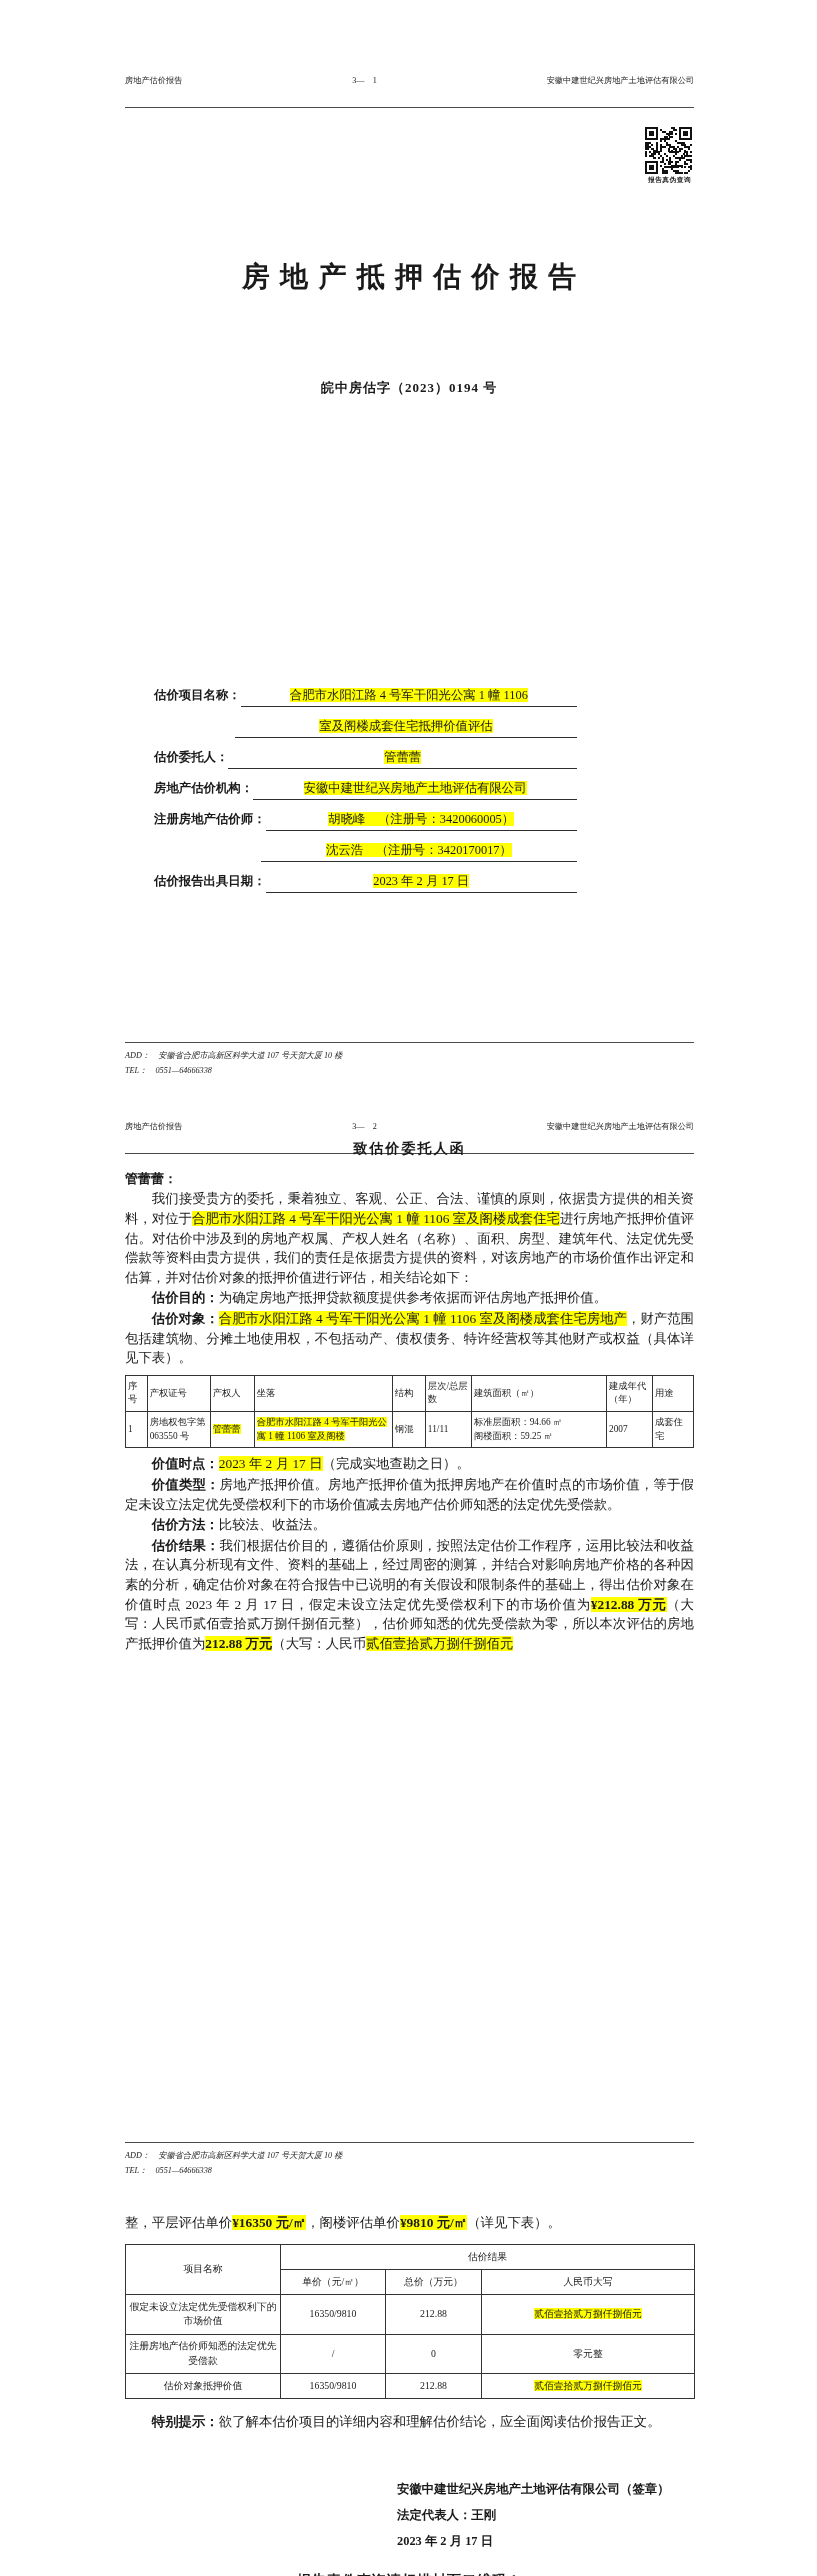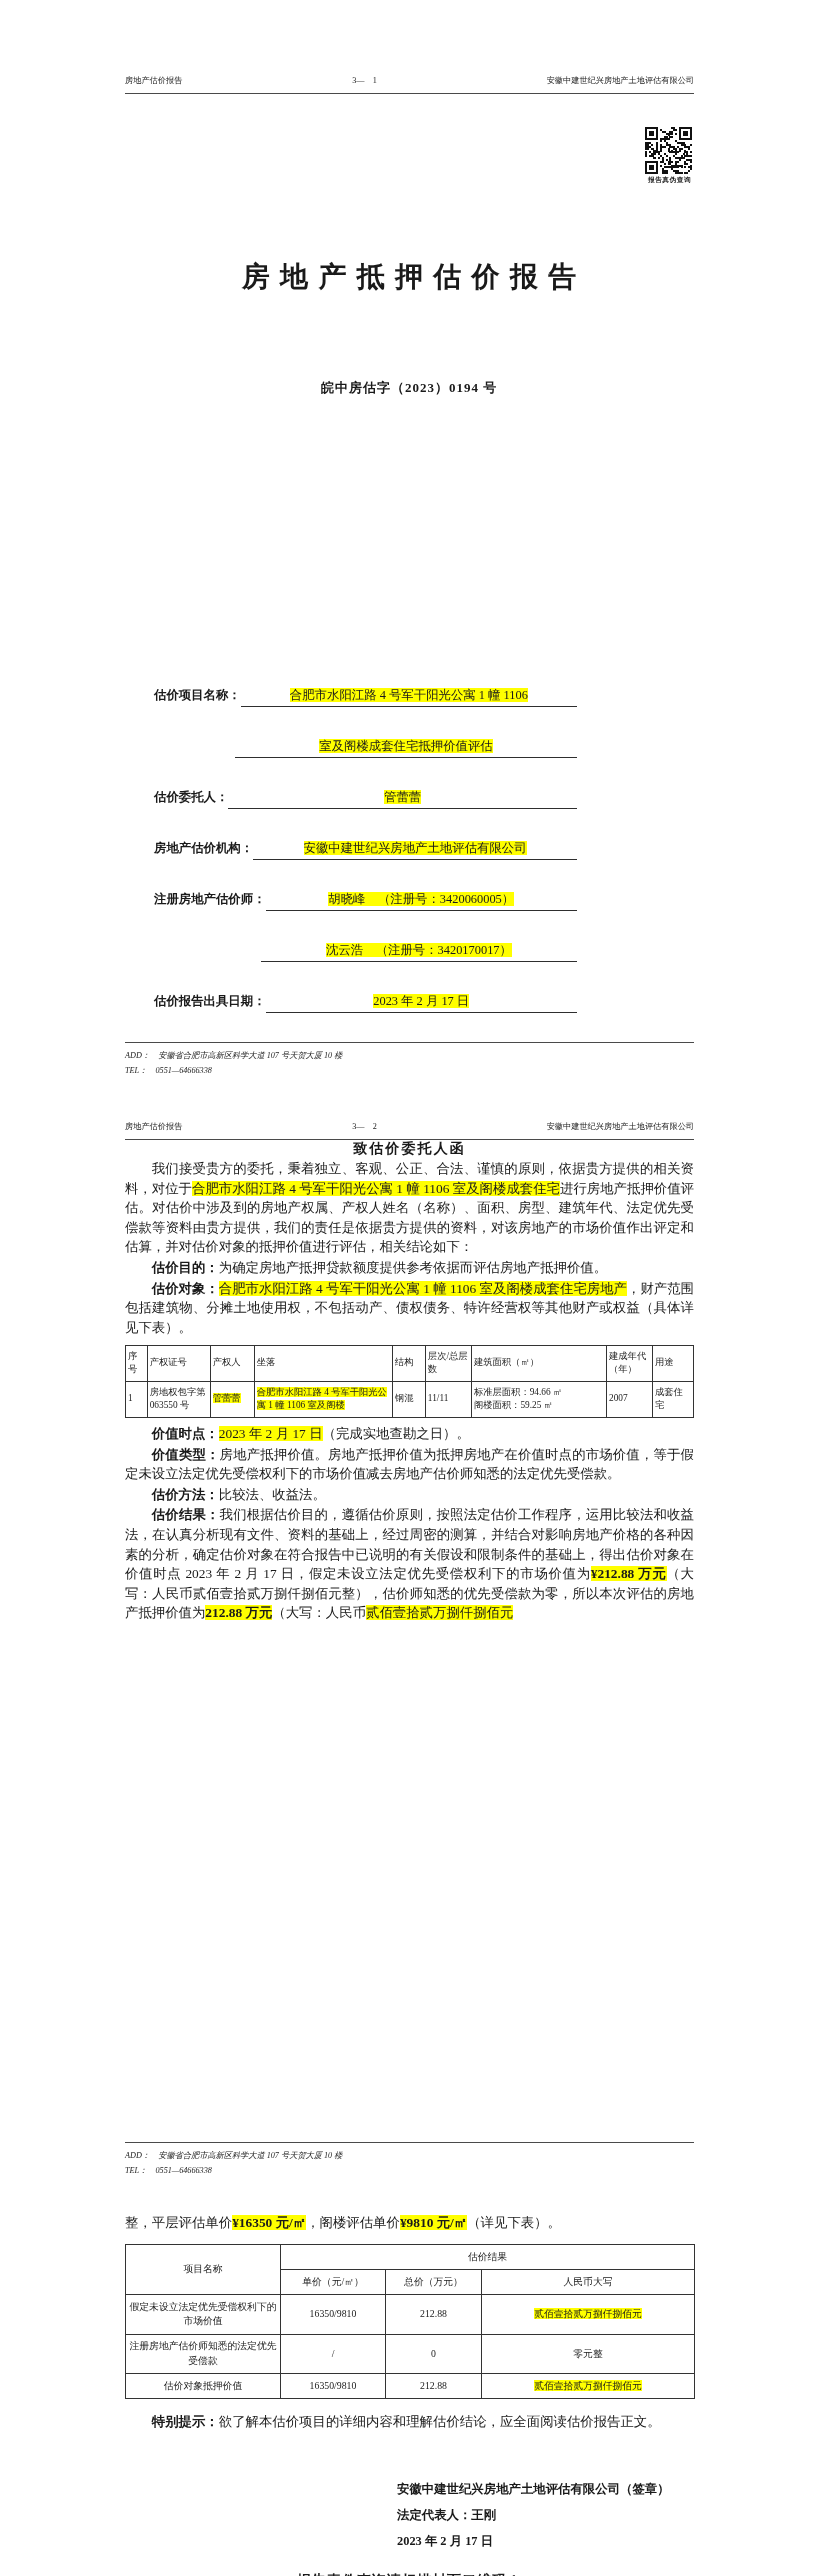--- a/index.html
+++ b/index.html
@@ -1,34 +1,34 @@
 <!DOCTYPE html>
 <html style="--hl: #ffff00;font-size:8.2px"><head>
 <meta charset="utf-8">
 <style>
   * { margin:0; padding:0; box-sizing:border-box; }
   html, body { background:#ffffff; }
   body { width:818px; font-family:"Liberation Serif","DejaVu Serif",serif; color:#1a1a1a; }
   .page { position:relative; width:818px; height:1100px; overflow:hidden; background:#ffffff; }
 
-  .pg-header { position:absolute; left:125px; width:569px; display:flex; justify-content:space-between; align-items:flex-end; font-size:8.2px; color:#222; padding-bottom:7px; border-bottom:1px solid #4a4a4a; }
+  .pg-header { position:absolute; left:125px; width:569px; display:flex; justify-content:space-between; align-items:flex-end; font-size:8.2px; color:#222; padding-bottom:21px; border-bottom:1px solid #4a4a4a; }
   .pg-footer { position:absolute; left:125px; width:569px; bottom:21.6px; border-top:1px solid #4a4a4a; padding-top:4.6px; font-size:8.2px; line-height:1.85; color:#222;font-style:italic; }
 
   .hl  { background:var(--hl,#ffff00); }
   .hlb { background:var(--hl,#ffff00); font-weight:bold; }
 
   
   .p1-header { top:75px; }
   .qr-wrap { position:absolute; top:127px; left:645px; width:49px; text-align:center; }
   .qr-wrap svg { width:47px; height:47px; display:block; }
   .qr-caption { font-size:6.7px; font-weight:bold; margin-top:1.5px; letter-spacing:0.5px; }
   .doc-title { position:absolute; top:258px; left:0; width:100%; text-align:center; font-size:28px; font-weight:bold; letter-spacing:10.3px; text-indent:10.3px; }
   .doc-no { position:absolute; top:379px; left:0; width:100%; text-align:center; font-size:13px; font-weight:bold; letter-spacing:1px; }
   .fields { position:absolute; top:686px; left:154px; width:423px; }
-  .field-row { display:flex; align-items:flex-end; margin-bottom:30px; font-size:12.4px; line-height:19px; }
+  .field-row { display:flex; align-items:flex-end; margin-bottom:10px; font-size:12.4px; line-height:19px; }
   .field-label { font-weight:bold; white-space:nowrap; padding-bottom:2.1px; }
   .field-value { flex:1; border-bottom:1px solid #2e2e2e; text-align:center; padding-bottom:1px; }
   .sp1 { flex:0 0 81px; }
   .sp2 { flex:0 0 107px; }
 
   
   .p2-header { top:20.6px; }
   .p2-body { position:absolute; top:40px; left:125px; width:569px; }
   .letter-title { text-align:center; font-size:14px; font-weight:bold; letter-spacing:2.1px; }
   .salutation { font-size:13px; font-weight:bold; margin-top:12.4px; }
@@ -393,20 +393,21 @@
 
 <div class="page">
   <div class="pg-header p2-header">
     <span>房地产估价报告</span>
     <span>3—　2</span>
     <span>安徽中建世纪兴房地产土地评估有限公司</span>
   </div>
 
   <div class="p2-body">
     <h2 class="letter-title">致估价委托人函</h2>
+    <div class="salutation">管蕾蕾：</div>
 
     <p class="para"><span>我们接受贵方的委托，秉着独立、客观、公正、合法、谨慎的原则，依据贵方提供的相关资料，对位于</span><span class="hl">合肥市水阳江路 4 号军干阳光公寓 1 幢 1106 室及阁楼成套住宅</span><span>进行房地产抵押价值评估。对估价中涉及到的房地产权属、产权人姓名（名称）、面积、房型、建筑年代、法定优先受偿款等资料由贵方提供，我们的责任是依据贵方提供的资料，对该房地产的市场价值作出评定和估算，并对估价对象的抵押价值进行评估，相关结论如下：</span></p>
 
     <p class="para"><span class="plabel">估价目的：</span><span>为确定房地产抵押贷款额度提供参考依据而评估房地产抵押价值。</span></p>
 
     <p class="para"><span class="plabel">估价对象：</span><span class="hl">合肥市水阳江路 4 号军干阳光公寓 1 幢 1106 室及阁楼成套住宅房地产</span><span>，财产范围包括建筑物、分摊土地使用权，不包括动产、债权债务、特许经营权等其他财产或权益（具体详见下表）。</span></p>
 
     <table class="prop-table">
       <colgroup>
         <col style="width:21.6px">

